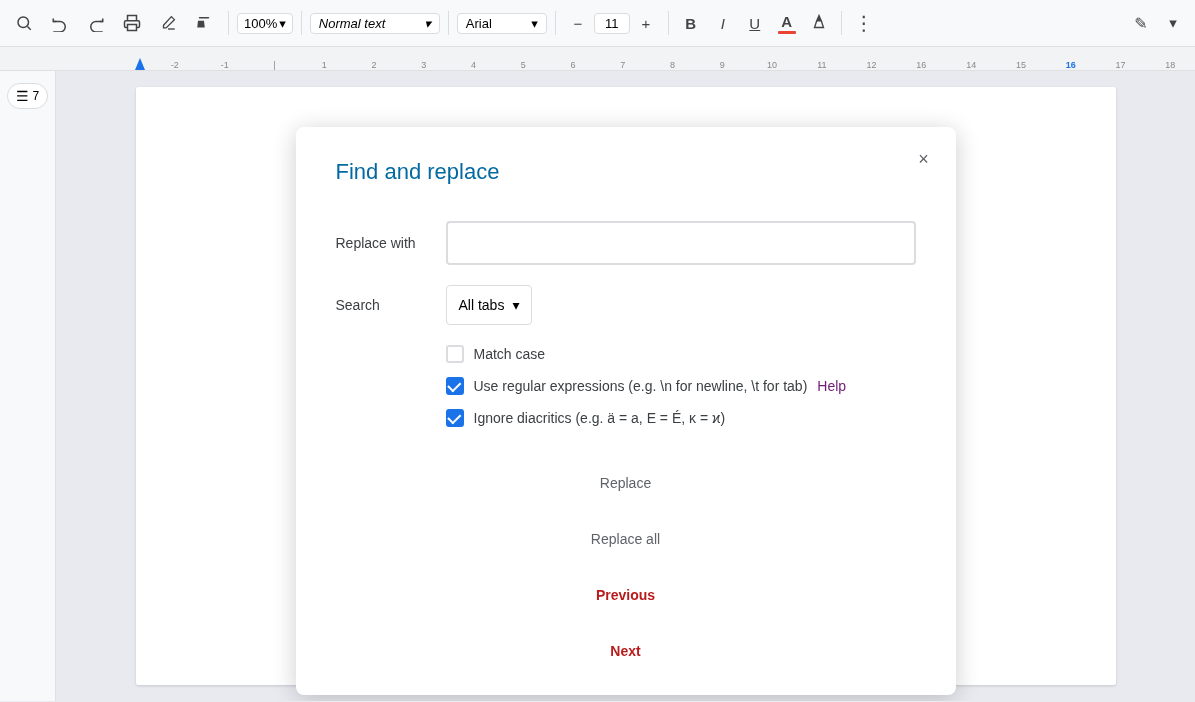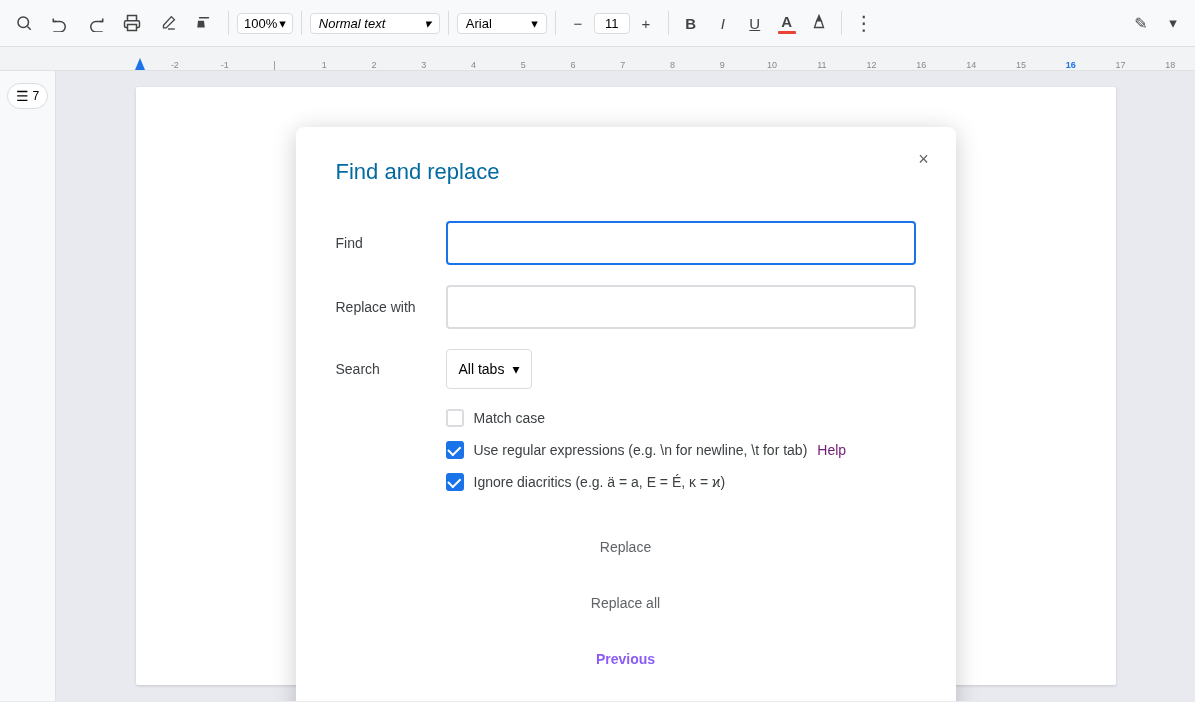--- a/index.html
+++ b/index.html
@@ -321,21 +321,21 @@
       border: none;
       font-size: 14px;
       cursor: pointer;
       padding: 8px 12px;
       border-radius: 4px;
       color: #5f6368;
       font-weight: 400;
     }
     .btn-text.bold-btn {
       font-weight: 700;
-      color: #8b5cf6;
+      color: #b91c1c;
     }
   </style>
 </head>
 <body>
 
 <div class="toolbar">
 
   <div class="toolbar-icon">
     <svg width="18" height="18" viewBox="0 0 24 24" fill="none" stroke="#444" stroke-width="2">
       <circle cx="11" cy="11" r="7"></circle>
@@ -476,24 +476,20 @@
 
       <div class="dialog-overlay">
         <div class="dialog">
 
           <div class="dialog-close">
             <span>×</span>
           </div>
 
           <div class="dialog-title">Find and replace</div>
 
-          <div class="form-row">
-            <div class="form-label">Find</div>
-            <input type="text" class="form-input" placeholder="" style="">
-          </div>
 
           <div class="form-row">
             <div class="form-label">Replace with</div>
             <input type="text" class="form-input secondary" placeholder="" style="">
           </div>
 
           <div class="form-row">
             <div class="form-label">Search</div>
             <div class="form-select">
               <span>All tabs</span>

